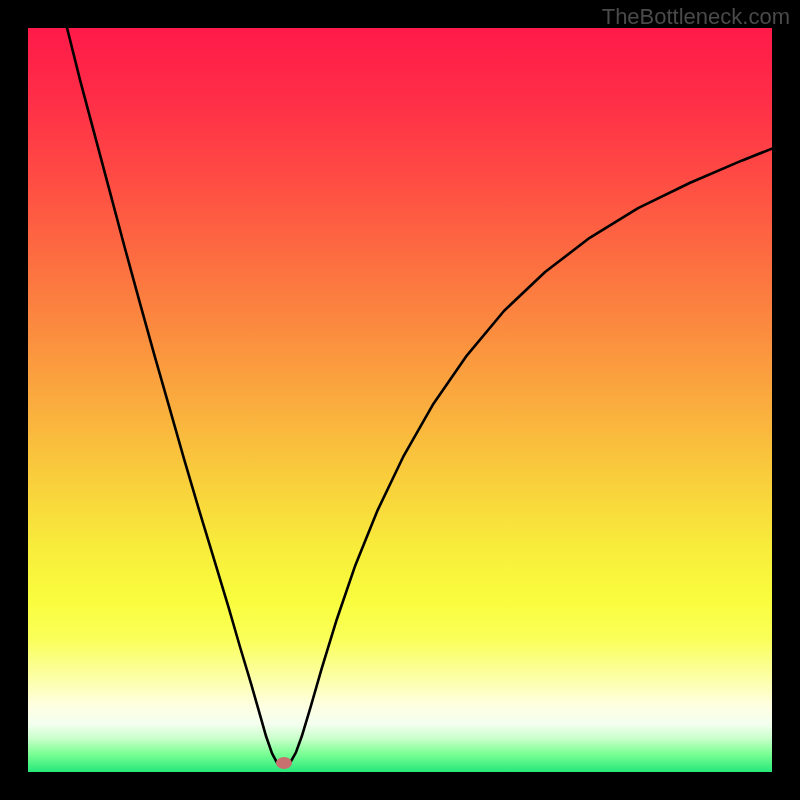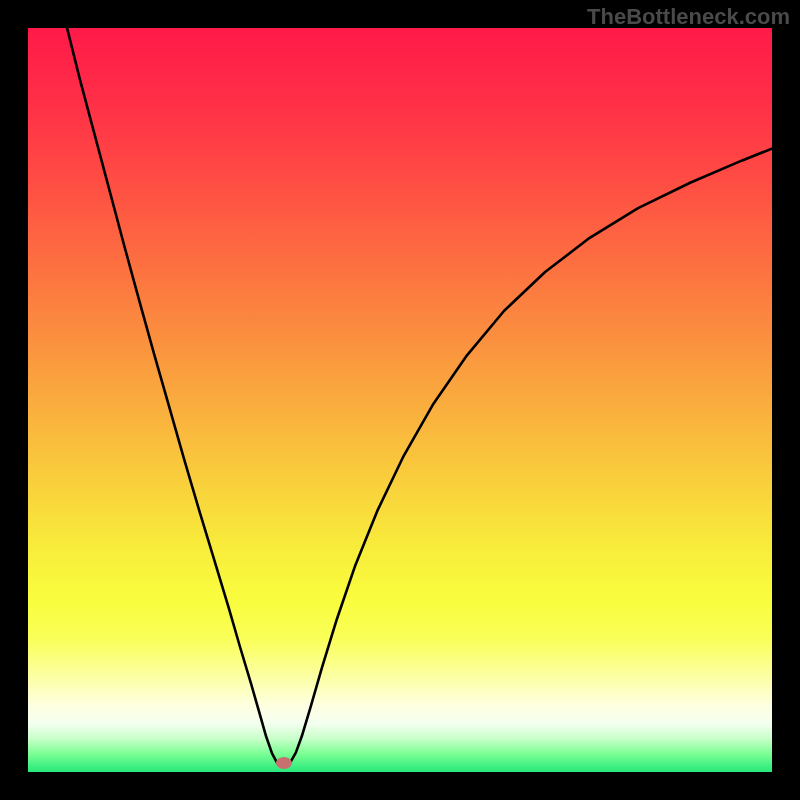--- a/index.html
+++ b/index.html
@@ -10,21 +10,21 @@
     background: #000;
     position: relative;
     font-family: Arial, Helvetica, sans-serif;
   }
   .watermark {
     position: absolute;
     top: 4px;
     right: 10px;
     color: #4a4a4a;
     font-size: 22px;
-    font-weight: 700;
+    font-weight: 400;
     z-index: 10;
   }
   .plot-area {
     position: absolute;
     left: 28px;
     top: 28px;
     width: 744px;
     height: 744px;
     overflow: hidden;
   }

